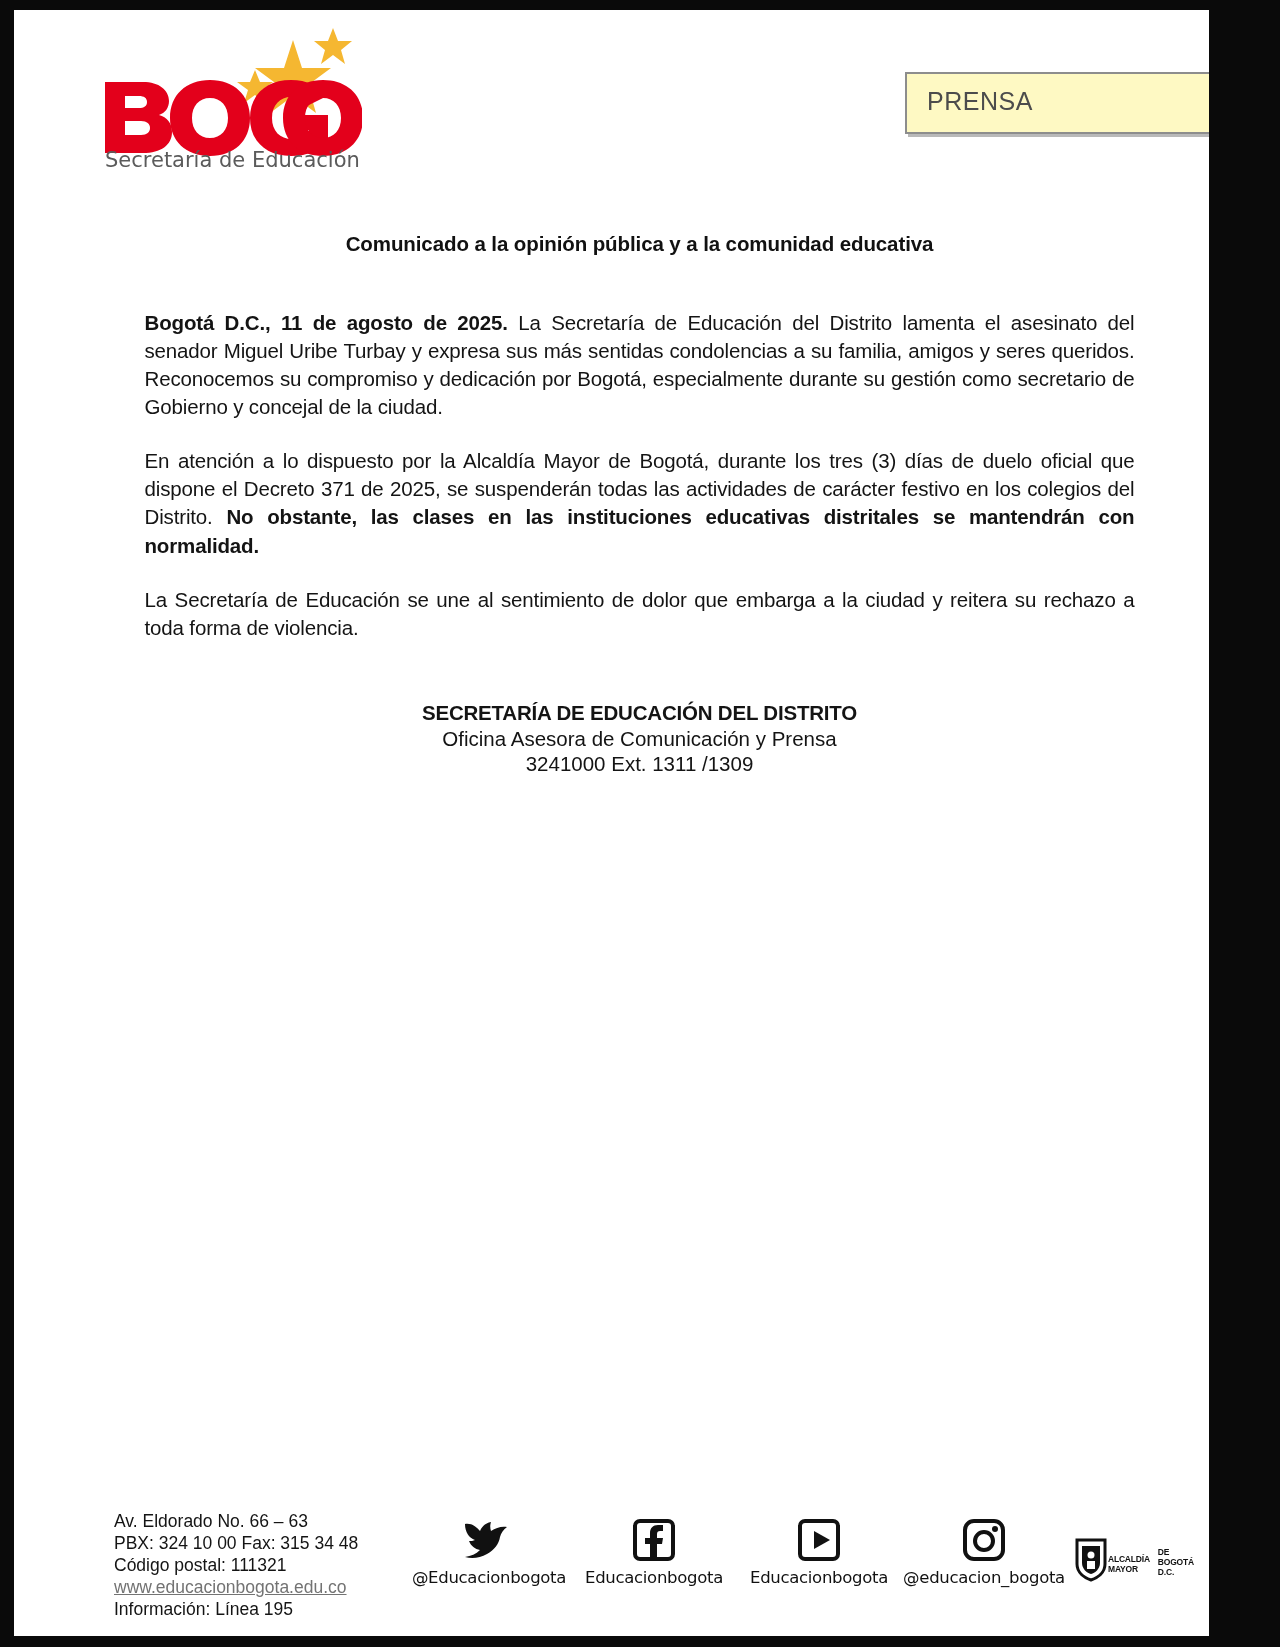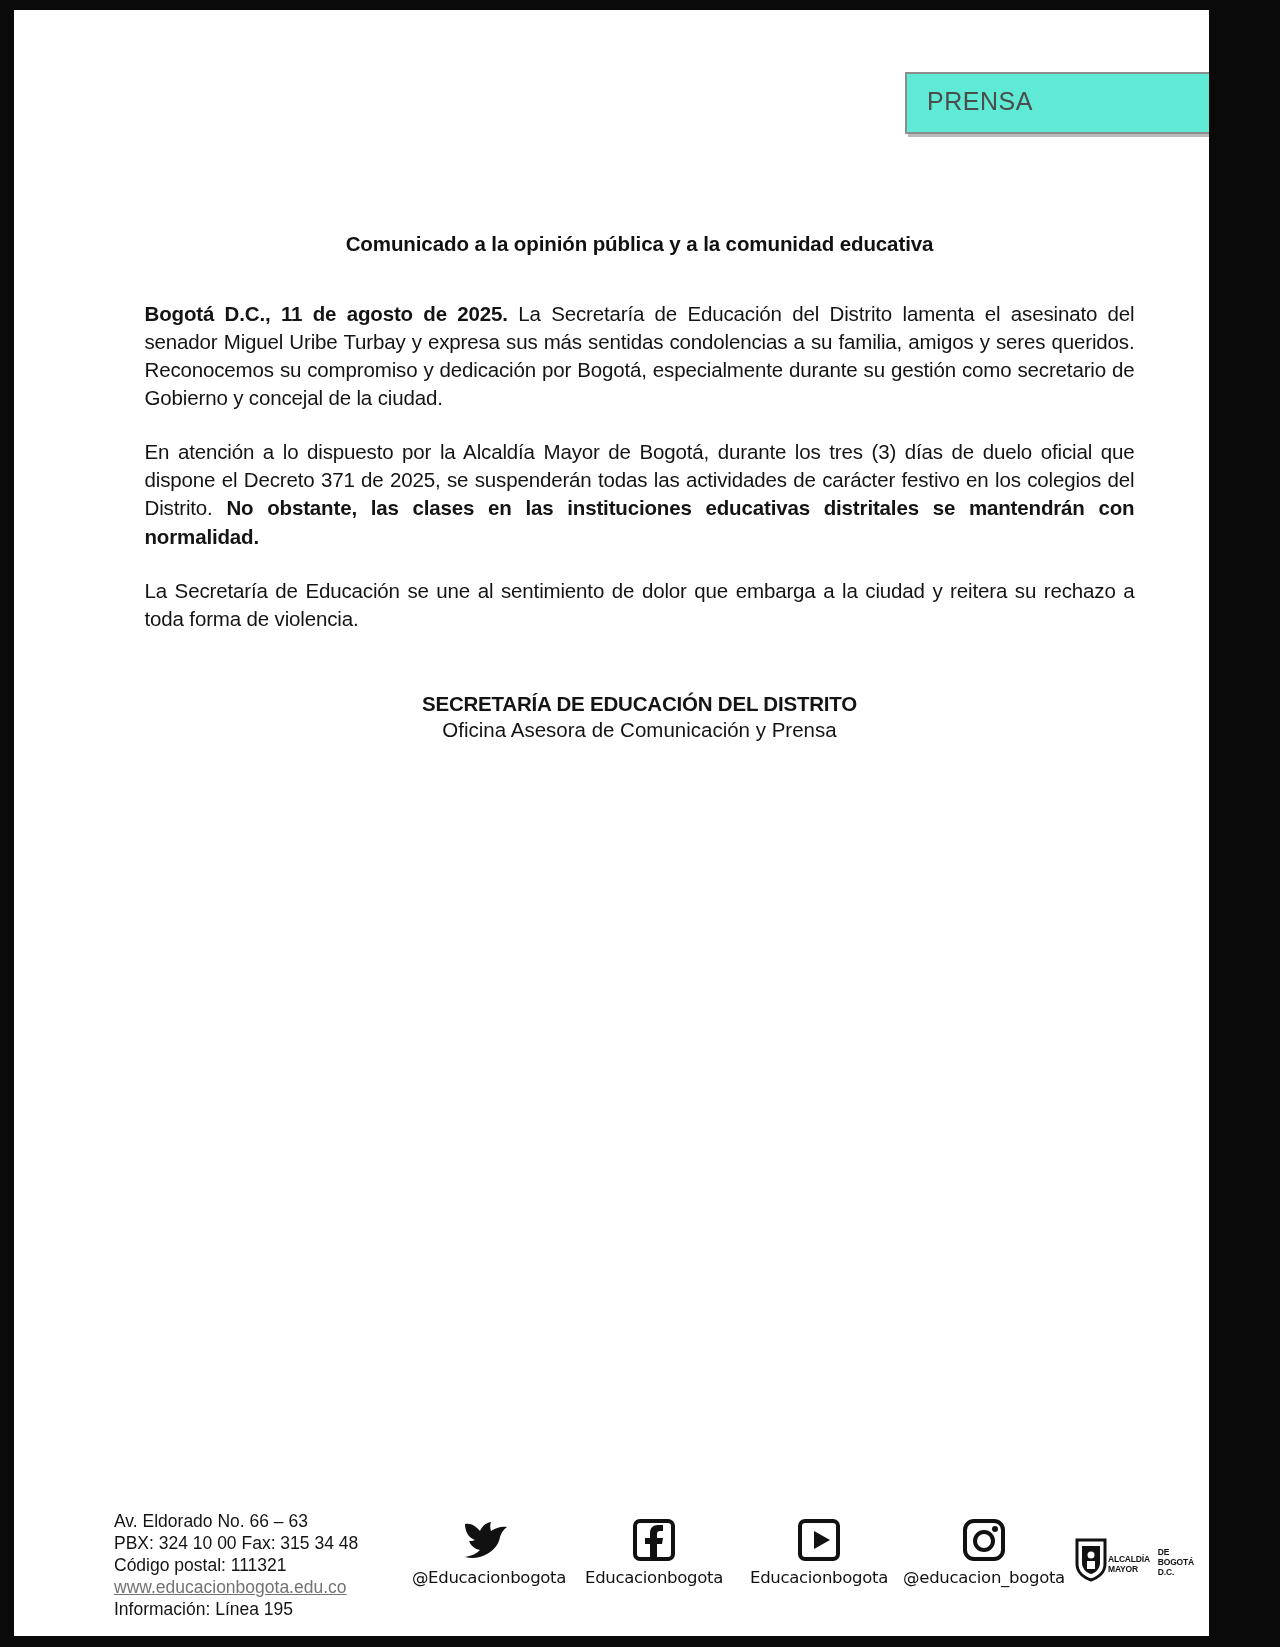--- a/index.html
+++ b/index.html
@@ -36,21 +36,21 @@
     height: 148px;
   }
   .logo svg { display: block; }
 
   .prensa-box {
     position: absolute;
     left: 891px;
     top: 62px;
     width: 330px;
     height: 62px;
-    background: #5eead4;
+    background: #fef9c3;
     border: 2px solid #8d8d8d;
     border-right: none;
     box-shadow: 3px 3px 0 #b9b9b9;
     box-sizing: border-box;
   }
   .prensa-box .label {
     position: absolute;
     left: 20px;
     top: 13px;
     font-size: 25px;
@@ -69,21 +69,21 @@
   }
   .doc-title {
     text-align: center;
     font-size: 20.5px;
     font-weight: bold;
     color: #111;
     margin: 52px 0 0 0;
     letter-spacing: -0.1px;
   }
   .content {
-    margin: 4px auto;
+    margin: 13px auto;
     width: 990px;
     padding-top: 40px;
   }
   p.para {
     text-align: justify;
     font-size: 20.5px;
     line-height: 1.37;
     color: #141414;
     margin: 0 0 26px 0;
     letter-spacing: -0.15px;
@@ -171,20 +171,50 @@
     color: #111;
   }
 </style>
 </head>
 <body>
 
 <div class="page">
 
   <div class="header">
 
+    <div class="logo">
+      <svg width="265" height="148" viewBox="0 0 265 148" xmlns="http://www.w3.org/2000/svg">
+
+        <g fill="#f5b731">
+          <polygon points="196,18 205,46 234,46 211,63 219,91 196,74 173,91 181,63 158,46 187,46"></polygon>
+          <polygon points="236,6 241,19 255,19 244,28 248,42 236,33 224,42 228,28 217,19 231,19"></polygon>
+          <polygon points="158,48 163,60 176,60 165,68 169,81 158,73 147,81 151,68 140,60 153,60"></polygon>
+        </g>
+
+        <g fill="#e3001b">
+
+          <path d="M8,60 h38 c16,0 26,8 26,19 c0,7 -4,12 -10,14 c8,2 13,8 13,17 c0,13 -11,21 -29,21 H8 Z
+                   M28,74 v12 h14 c5,0 8,-2 8,-6 c0,-4 -3,-6 -8,-6 Z
+                   M28,99 v14 h16 c6,0 9,-3 9,-7 c0,-4 -3,-7 -9,-7 Z"></path>
+
+          <path d="M113,58 c24,0 40,15 40,38 c0,23 -16,38 -40,38 c-24,0 -40,-15 -40,-38 c0,-23 16,-38 40,-38 Z
+                   M113,76 c-11,0 -18,8 -18,20 c0,12 7,20 18,20 c11,0 18,-8 18,-20 c0,-12 -7,-20 -18,-20 Z"></path>
+
+          <path d="M194,58 c16,0 28,6 34,17 l-18,9 c-3,-6 -9,-9 -16,-9 c-11,0 -19,8 -19,21 c0,13 8,21 20,21 c8,0 14,-3 17,-9 h-18 v-15 h37 v24 c-7,11 -20,17 -37,17 c-25,0 -41,-15 -41,-38 c0,-23 16,-38 41,-38 Z"></path>
+
+          <path d="M273,58 c24,0 40,15 40,38 c0,23 -16,38 -40,38 c-24,0 -40,-15 -40,-38 c0,-23 16,-38 40,-38 Z
+                   M273,76 c-11,0 -18,8 -18,20 c0,12 7,20 18,20 c11,0 18,-8 18,-20 c0,-12 -7,-20 -18,-20 Z" transform="translate(-47,0)"></path>
+
+          <path d="M281,60 h64 v18 h-21 v53 h-22 v-53 h-21 Z"></path>
+
+          <path d="M352,131 l30,-73 h4 l30,73 h-23 l-9,-24 l-9,24 Z" transform="translate(-10,0)"></path>
+        </g>
+        <text x="8" y="145" font-family="DejaVu Sans, sans-serif" font-size="21" fill="#5b5b5b">Secretaría de Educación</text>
+      </svg>
+    </div>
 
     <div class="prensa-box">
       <span class="label">PRENSA</span>
     </div>
   </div>
 
   <div class="doc-body">
 
     <h1 class="doc-title">Comunicado a la opinión pública y a la comunidad educativa</h1>
 
@@ -192,20 +222,21 @@
 
       <p class="para"><b>Bogotá D.C., 11 de agosto de 2025.</b><span> La Secretaría de Educación del Distrito lamenta el asesinato del senador Miguel Uribe Turbay y expresa sus más sentidas condolencias a su familia, amigos y seres queridos. Reconocemos su compromiso y dedicación por Bogotá, especialmente durante su gestión como secretario de Gobierno y concejal de la ciudad.</span></p>
 
       <p class="para"><span>En atención a lo dispuesto por la Alcaldía Mayor de Bogotá, durante los tres (3) días de duelo oficial que dispone el Decreto 371 de 2025, se suspenderán todas las actividades de carácter festivo en los colegios del Distrito. </span><b>No obstante, las clases en las instituciones educativas distritales se mantendrán con normalidad.</b></p>
 
       <p class="para">La Secretaría de Educación se une al sentimiento de dolor que embarga a la ciudad y reitera su rechazo a toda forma de violencia.</p>
 
       <div class="signature">
         <div class="sig-title">SECRETARÍA DE EDUCACIÓN DEL DISTRITO</div>
         <div>Oficina Asesora de Comunicación y Prensa</div>
+        <div>3241000 Ext. 1311 /1309</div>
       </div>
     </div>
   </div>
 
   <div class="footer">
 
     <div class="contact">
       <div>Av. Eldorado No. 66 – 63</div>
       <div>PBX: 324 10 00 Fax: 315 34 48</div>
       <div>Código postal: 111321</div>

